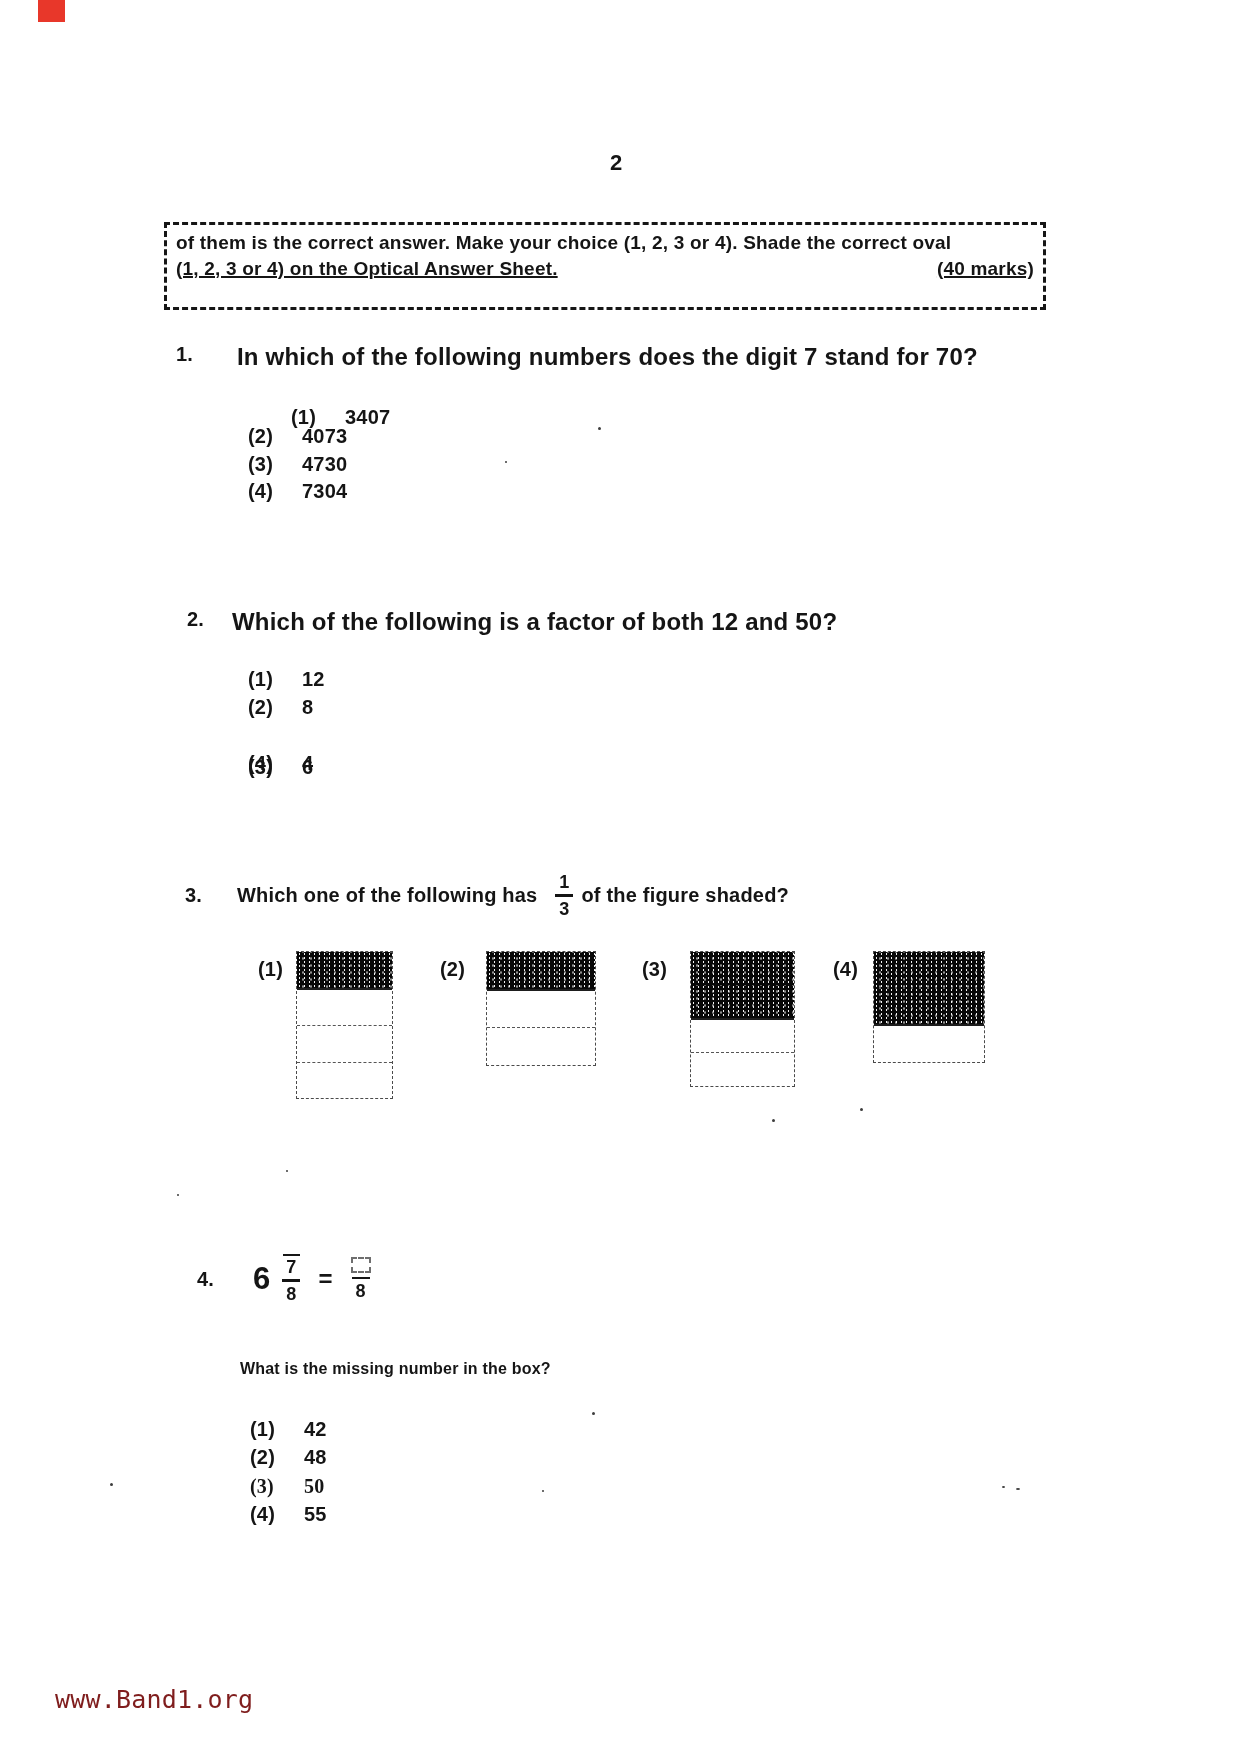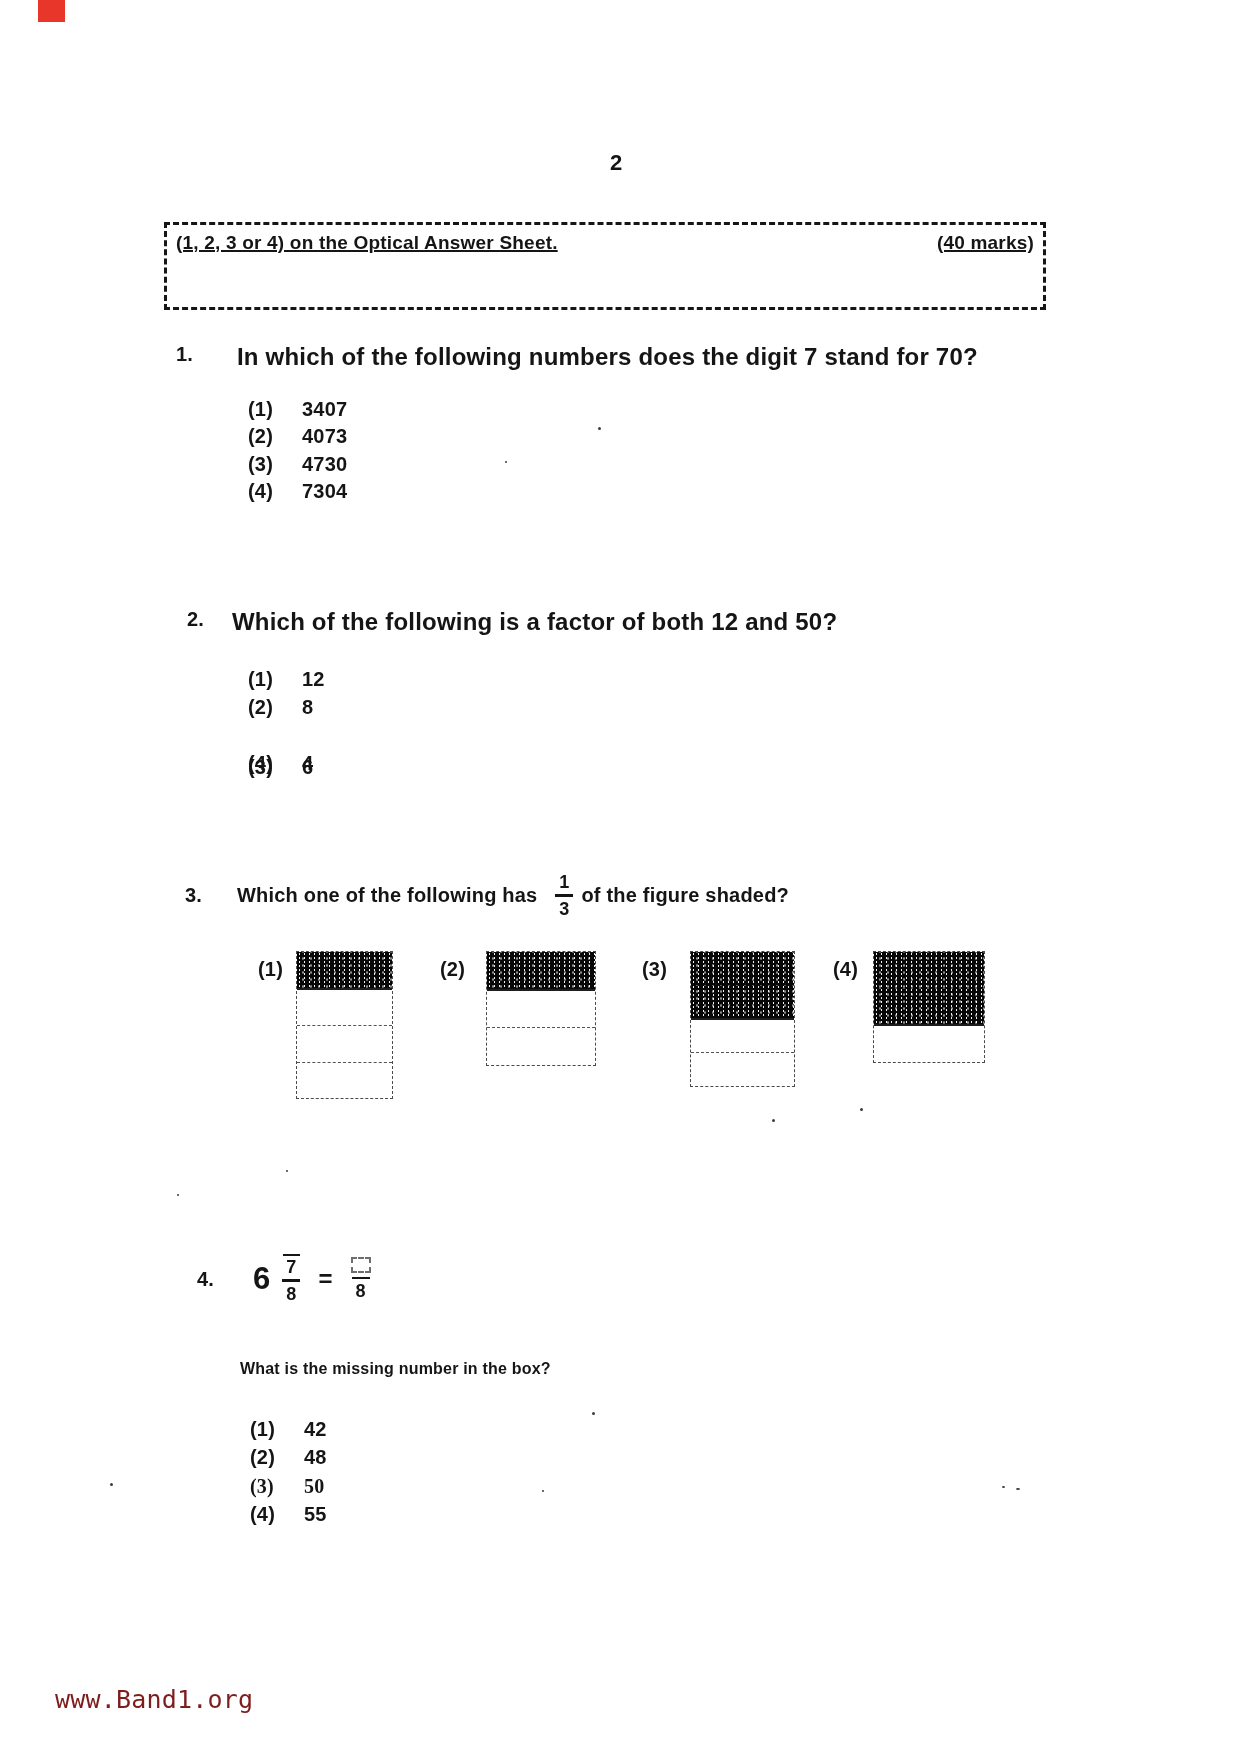--- a/index.html
+++ b/index.html
@@ -60,30 +60,31 @@
 </head>
 <body>
 
 <div>
 
   <div class="red-mark" style="background: rgb(232, 55, 42);"></div>
 
   <div class="abs page-number">2</div>
 
   <div class="abs instr-box">
+    <div>of them is the correct answer. Make your choice (1, 2, 3 or 4). Shade the correct oval</div>
     <div class="instr-last">
       <span class="u">(1, 2, 3 or 4) on the Optical Answer Sheet.</span>
       <span class="u">(40 marks)</span>
     </div>
   </div>
 
   <span class="abs qnum" style="left:176px;top:343px;font-size:20px">1.</span>
   <span class="abs qtext" style="left:237px;top:343px">In which of the following numbers does the digit 7 stand for 70?</span>
   <div class="abs optwrap" style="left:248px;top:398px;height:115px">
-      <div class="optrow" style="top: 0px;"><span class="optlabel">(1)</span><span class="optval">3407</span></div>
+      <div class="optrow" style="top: 8px; margin-left: 43px;"><span class="optlabel">(1)</span><span class="optval">3407</span></div>
       <div class="optrow" style="top: 27.4px;"><span class="optlabel">(2)</span><span class="optval">4073</span></div>
       <div class="optrow" style="top: 54.8px;"><span class="optlabel">(3)</span><span class="optval">4730</span></div>
       <div class="optrow" style="top: 82.2px;"><span class="optlabel">(4)</span><span class="optval">7304</span></div>
     </div>
 
   <span class="abs qnum" style="left:187px;top:608px;font-size:20px">2.</span>
   <span class="abs qtext" style="left:232px;top:608px">Which of the following is a factor of both 12 and 50?</span>
   <div class="abs optwrap" style="left:248px;top:668px;height:115px">
       <div class="optrow" style="top: 0px;"><span class="optlabel">(1)</span><span class="optval">12</span></div>
       <div class="optrow" style="top: 28px;"><span class="optlabel">(2)</span><span class="optval">8</span></div>

